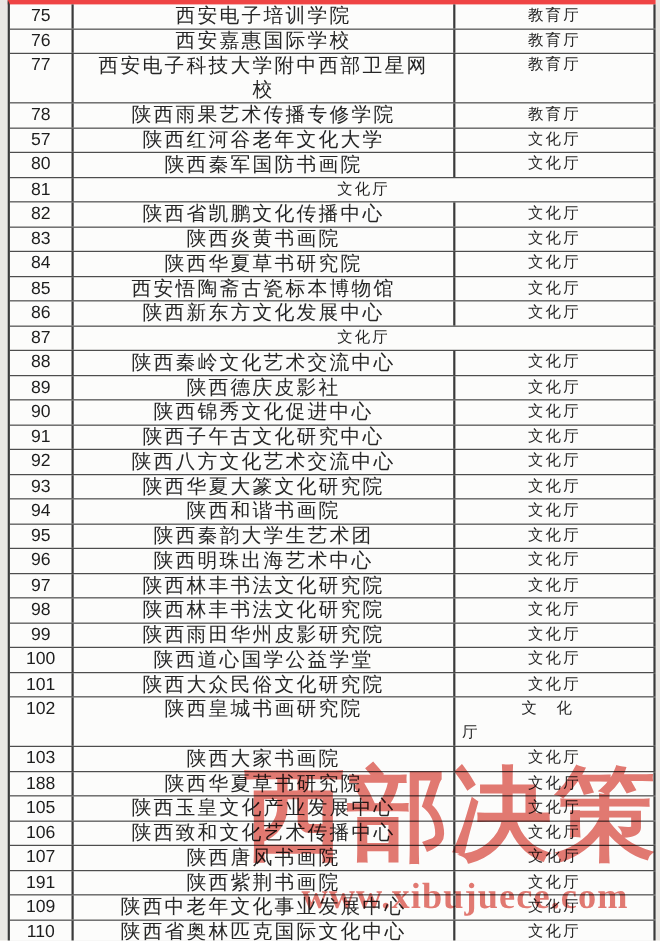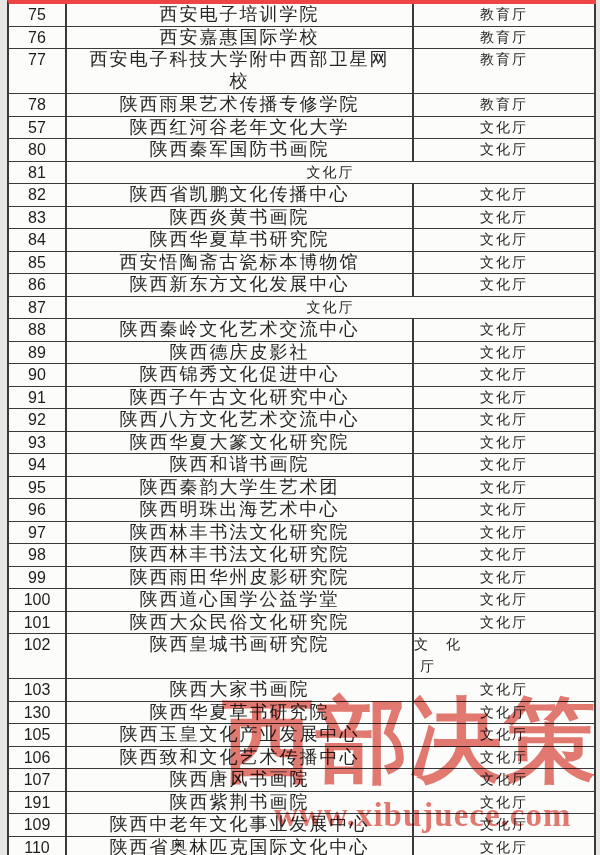--- a/index.html
+++ b/index.html
@@ -49,21 +49,21 @@
     line-height: 21.5px;
     white-space: pre-line;
   }
   .cell.dept {
     flex: 1;
     text-align: center;
     font-size: 14px;
     letter-spacing: 2px;
     line-height: 21.5px;
   }
-  .dept-line-right { text-align: left; padding-right: 12px; }
+  .dept-line-right { text-align: center; padding-right: 12px; }
   .dept-line-left  { text-align: left;  padding-left: 6px; }
   .wm {
     position: absolute;
     font-weight: bold;
     pointer-events: none;
     white-space: nowrap;
     opacity: 0.8;
     mix-blend-mode: multiply;
     z-index: 5;
   }
@@ -228,21 +228,21 @@
         <div class="dept-line-right">文　化</div>
         <div class="dept-line-left">厅</div>
       </div>
     </div>
     <div class="row">
       <div class="cell num">103</div>
       <div class="cell name">陕西大家书画院</div>
       <div class="cell dept">文化厅</div>
     </div>
     <div class="row">
-      <div class="cell num">130</div>
+      <div class="cell num">188</div>
       <div class="cell name">陕西华夏草书研究院</div>
       <div class="cell dept">文化厅</div>
     </div>
     <div class="row">
       <div class="cell num">105</div>
       <div class="cell name">陕西玉皇文化产业发展中心</div>
       <div class="cell dept">文化厅</div>
     </div>
     <div class="row">
       <div class="cell num">106</div>

